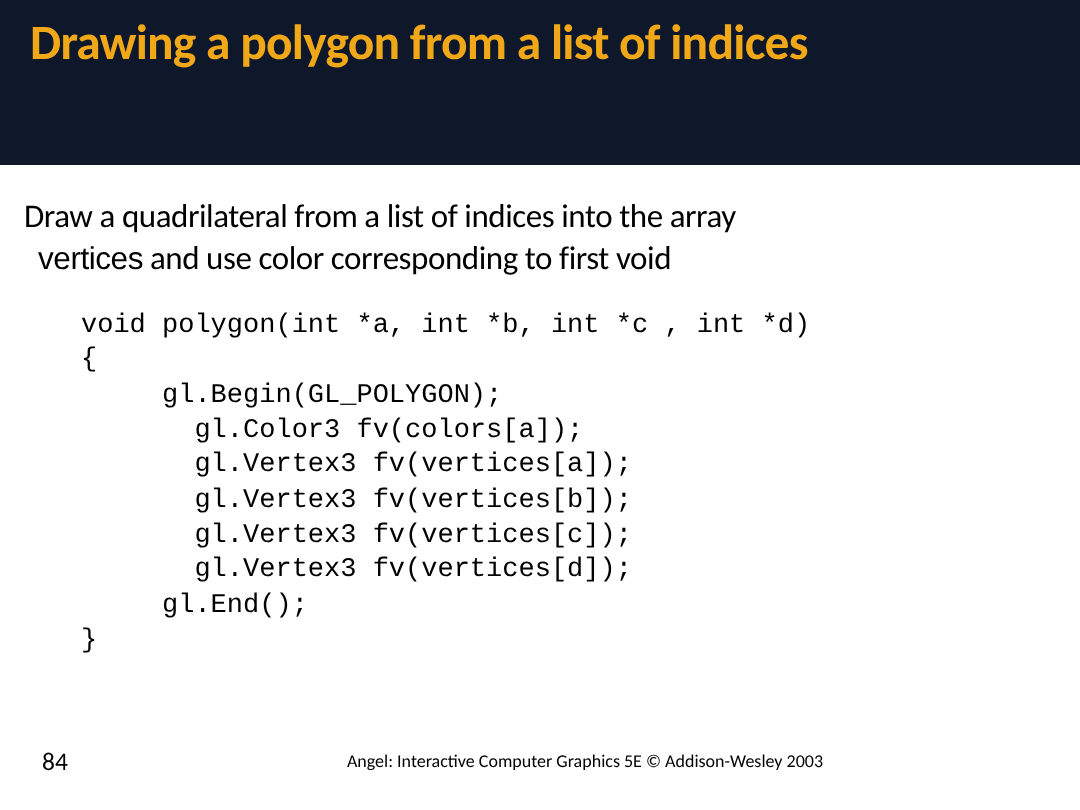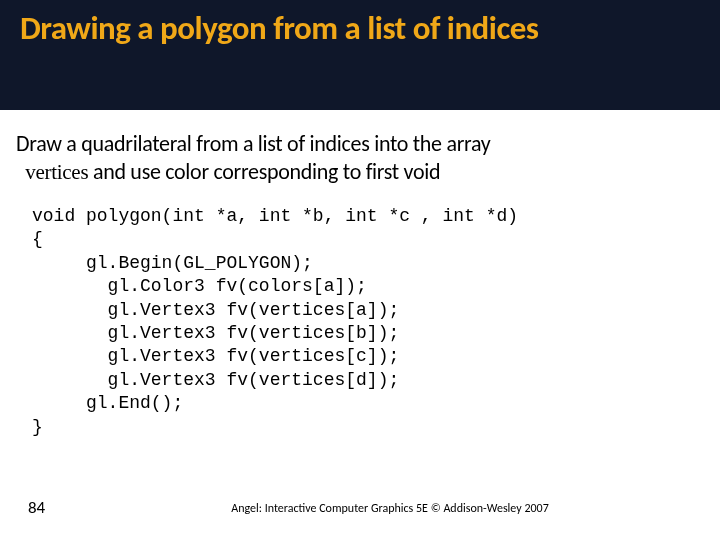--- a/index.html
+++ b/index.html
@@ -26,30 +26,30 @@
   .body-area {
     padding: 20px 28px 0 16px;
   }
   .body-text {
     color: #000000;
     font-size: 22px;
     line-height: 1.25;
     letter-spacing: -0.3px;
   }
   .mono-inline {
-    font-family: Liberation Serif, serif;
+    font-family: Liberation Sans, sans-serif;
     font-size: 21px;
   }
   .code-block {
     font-family: "Courier New", monospace;
     font-size: 18px;
     line-height: 1.3;
     color: #000000;
     white-space: pre;
-    margin: 20px 0 0 16px;
+    margin: 20px 0 0 38px;
   }
   .footer {
     position: absolute;
     bottom: 22px;
     left: 0;
     width: 100%;
     padding: 0 28px;
     display: flex;
     align-items: center;
   }
@@ -86,14 +86,14 @@
        gl.Vertex3 fv(vertices[a]);
        gl.Vertex3 fv(vertices[b]);
        gl.Vertex3 fv(vertices[c]);
        gl.Vertex3 fv(vertices[d]);
      gl.End();
 }</div>
 </div>
 
 <div class="footer">
   <div class="page-num">84</div>
-  <div class="copyright">Angel: Interactive Computer Graphics 5E © Addison-Wesley 2007</div>
+  <div class="copyright">Angel: Interactive Computer Graphics 5E © Addison-Wesley 2003</div>
 </div>
 
 </body></html>

